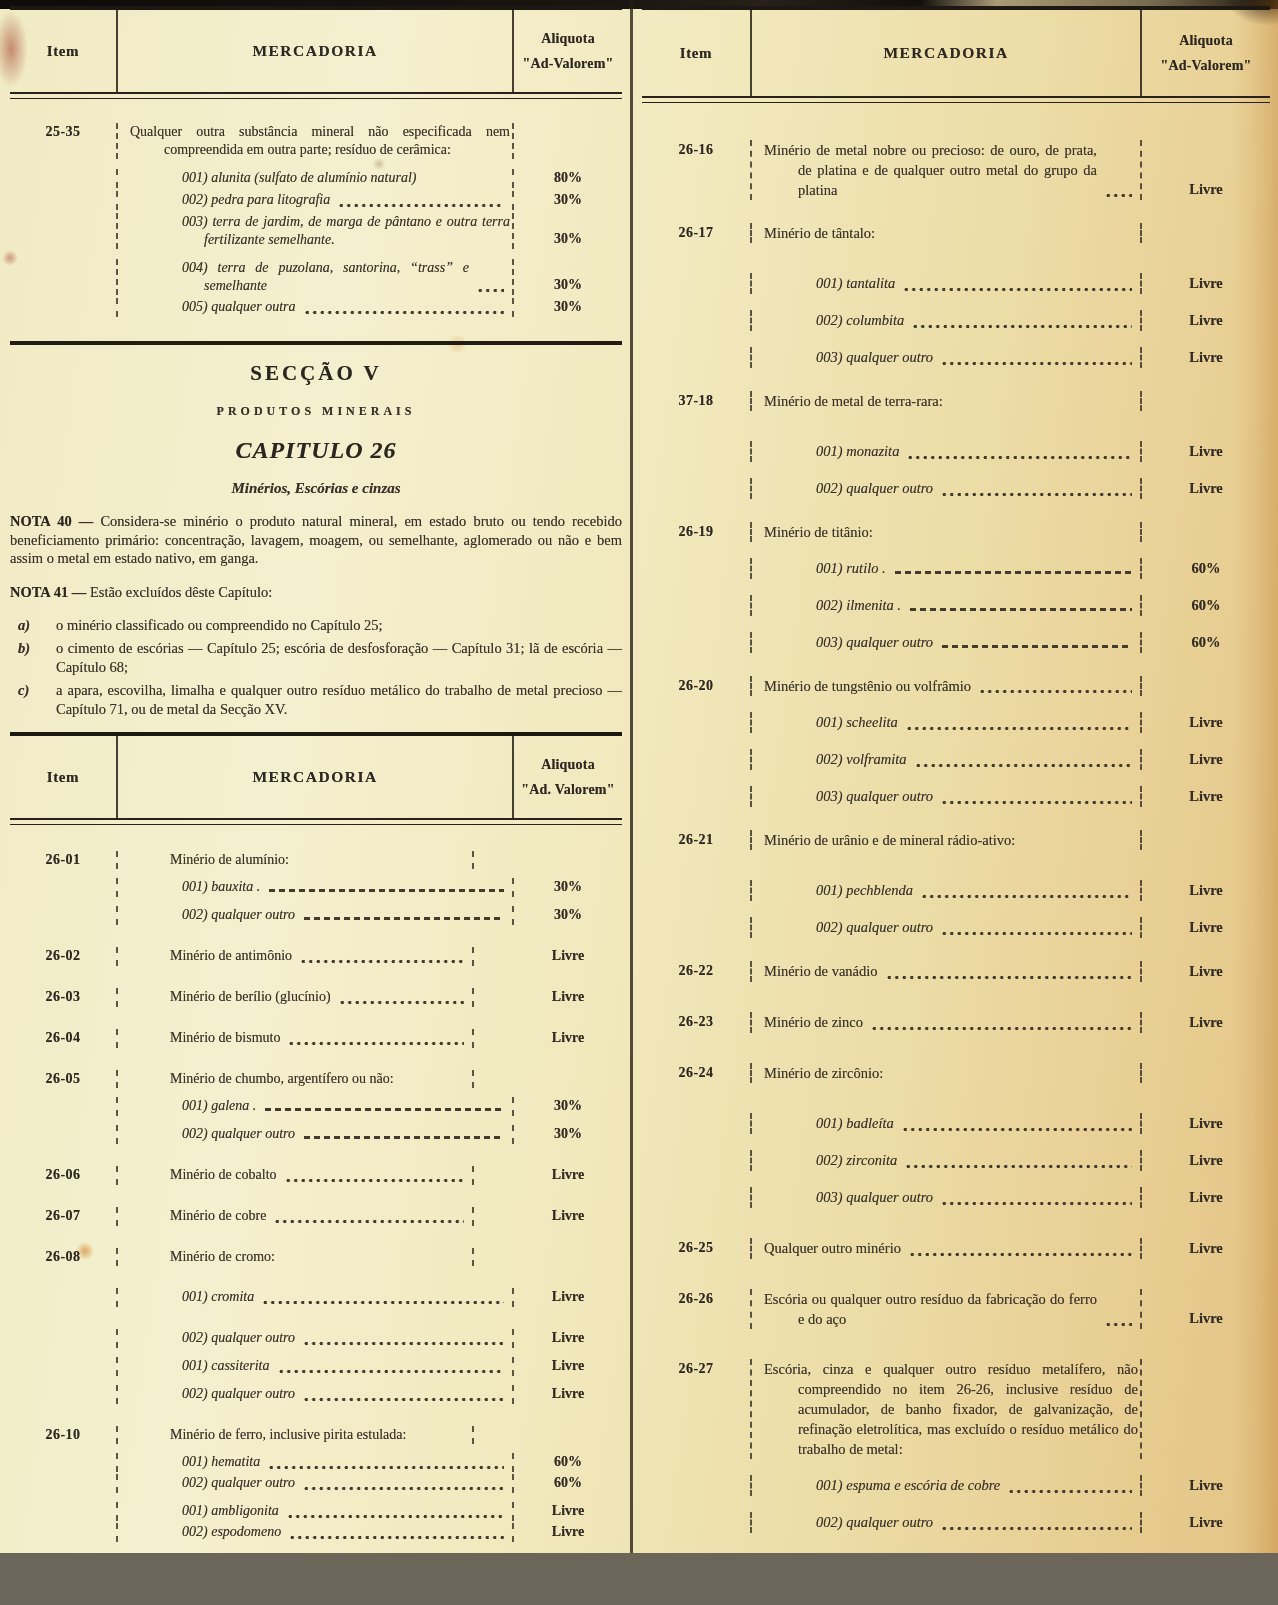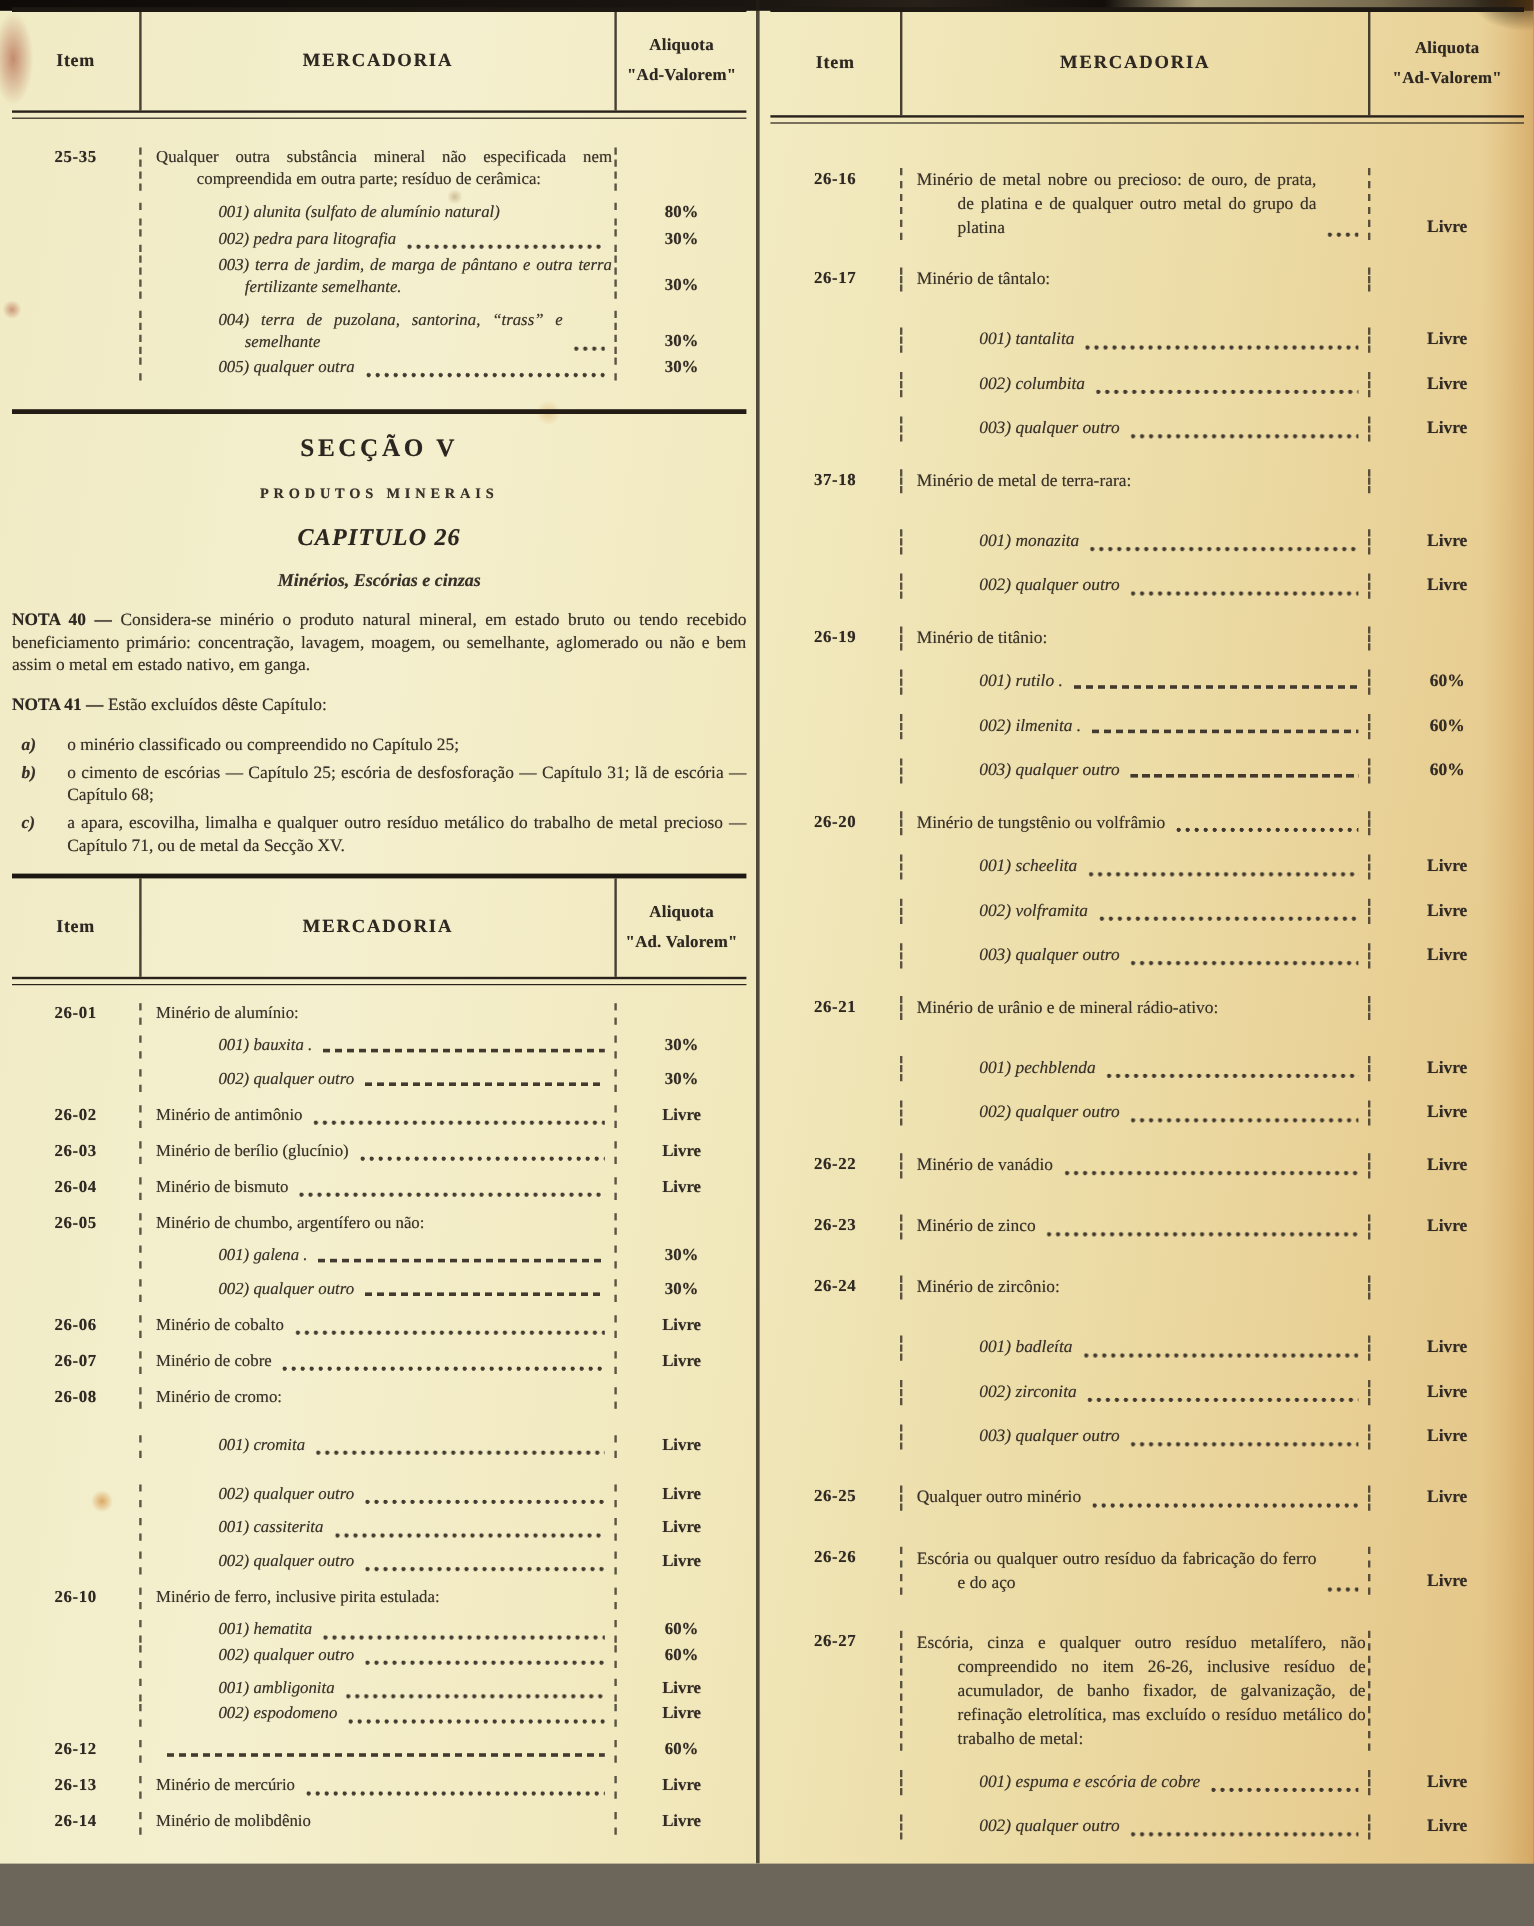--- a/index.html
+++ b/index.html
@@ -54,37 +54,37 @@
   .sub .cell-merc{padding-left:64px;font-style:italic;}
   .sub .mtext{padding-left:22px;text-indent:-22px;}
   .cell-rate{width:108px;display:flex;align-items:flex-end;justify-content:center;font-weight:700;color:#332c24;padding-bottom:1px;font-size:14px;}
   .t3 .cell-rate{width:128px;font-size:14.5px;}
 
   .t1 .row,.t2 .row{font-size:14px;line-height:18px;}
   .t3 .row{font-size:14.5px;line-height:20px;}
   .t1 .main{margin-top:12px;}
   .t1 .sub{margin-top:10px;}
   .t1 .tight{margin-top:3px;}
-  .t2 .main{margin-top:11px;}
+  .t2 .main{margin-top:22px;gap:40px;}
   .t2 .sub{margin-top:9px;}
   .t2 .loose{margin-top:22px;}
   .t2 .tight{margin-top:2px;}
   .t3 .main{margin-top:23px;}
   .t3 .sub{margin-top:16px;}
   .t3 .loose{margin-top:30px;}
 
   .leader{flex:1;min-width:26px;margin:0 6px 1px 9px;align-self:flex-end;height:10px;}
   .leader.dots{background:radial-gradient(circle at 2.2px 6.5px,#433b2f 1.5px,transparent 2px) repeat-x;background-size:7.5px 10px;}
   .leader.dash{height:3px;margin-bottom:5px;background:repeating-linear-gradient(90deg,#433b2f 0 6px,transparent 6px 10px);}
 
   
   .section{color:#38312a;}
   .sec-title{text-align:center;font-size:21px;font-weight:700;letter-spacing:3px;margin-top:16px;color:#2c2620;}
   .sec-sub{text-align:center;font-size:12px;font-weight:700;letter-spacing:4px;margin-top:18px;}
-  .sec-cap{text-align:center;font-size:20px;font-weight:700;font-style:italic;letter-spacing:1px;margin-top:18px;color:#2c2620;}
+  .sec-cap{text-align:center;font-size:24px;font-weight:700;font-style:italic;letter-spacing:1px;margin-top:18px;color:#2c2620;}
   .sec-min{text-align:center;font-size:15px;font-weight:700;font-style:italic;margin-top:16px;}
   .nota{font-size:14.5px;line-height:18.5px;text-align:justify;margin-top:15px;}
   .nota b{color:#2c2620;}
   .excl{display:flex;margin-top:5px;font-size:14.5px;line-height:18.5px;}
   .excl .lbl{width:36px;padding-left:8px;font-weight:700;font-style:italic;flex:none;}
   .excl .txt{flex:1;text-align:justify;padding-left:2px;text-indent:0;}
 
   .t2wrap{margin-top:14px;}
   *{text-shadow:0 0 .6px rgba(60,50,40,.55);}
 </style>

